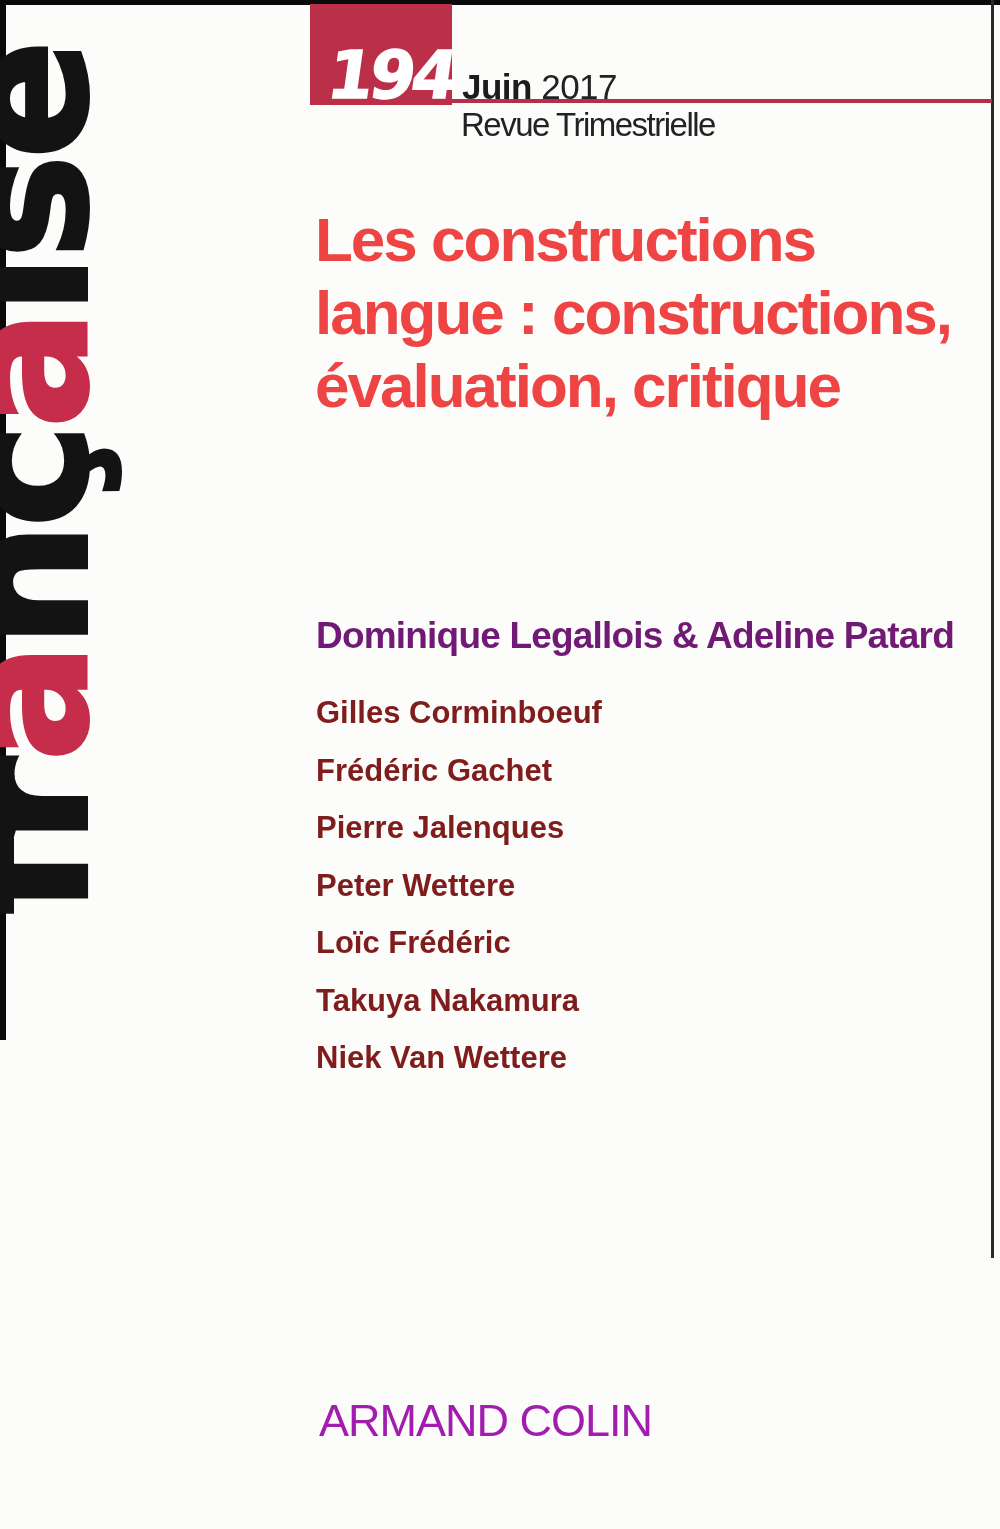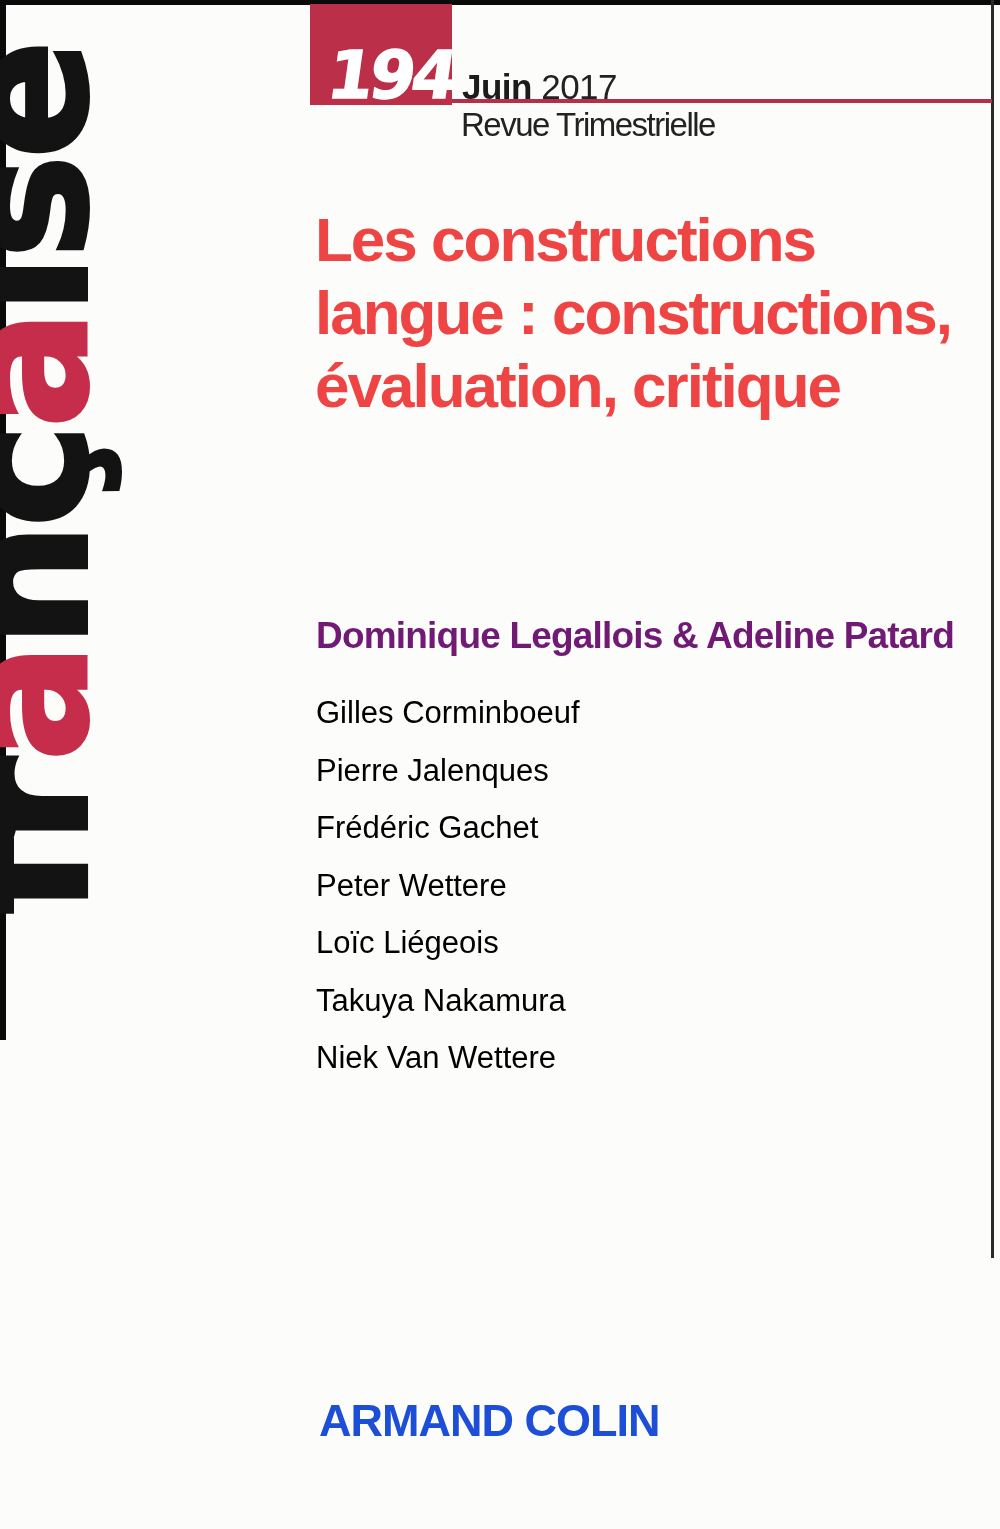--- a/index.html
+++ b/index.html
@@ -58,27 +58,27 @@
 
   .editors{
     position:absolute;left:316px;top:617px;
     font-size:37px;line-height:1;letter-spacing:-0.8px;
     font-weight:bold;color:#701a75;white-space:nowrap;
   }
 
   .contributors{
     position:absolute;left:316px;top:684px;
     font-size:31px;line-height:57.5px;
-    font-weight:normal;color:#000000;white-space:nowrap;
+    font-weight:bold;color:#7f1d1d;white-space:nowrap;
   }
 
   .publisher{
     position:absolute;left:319px;top:1398px;
     font-size:45px;line-height:1;letter-spacing:-1px;
-    font-weight:bold;color:#1d4ed8;white-space:nowrap;
+    font-weight:normal;color:#a21caf;white-space:nowrap;
   }
 
   
   .logo-word{
     position:absolute;
     font-family:"DejaVu Sans",sans-serif;
     font-weight:bold;color:#131313;
     white-space:nowrap;
     transform:rotate(-90deg);
     transform-origin:left bottom;
@@ -122,23 +122,23 @@
   <div class="title">
     <div>Les constructions</div>
     <div>langue : constructions,</div>
     <div>évaluation, critique</div>
   </div>
 
   <div class="editors">Dominique Legallois &amp; Adeline Patard</div>
 
   <div class="contributors">
       <div>Gilles Corminboeuf</div>
+      <div>Frédéric Gachet</div>
       <div>Pierre Jalenques</div>
-      <div>Frédéric Gachet</div>
       <div>Peter Wettere</div>
-      <div>Loïc Liégeois</div>
+      <div>Loïc Frédéric</div>
       <div>Takuya Nakamura</div>
       <div>Niek Van Wettere</div>
     </div>
 
   <div class="publisher">ARMAND COLIN</div>
 
 </div>
 
 </body></html>

